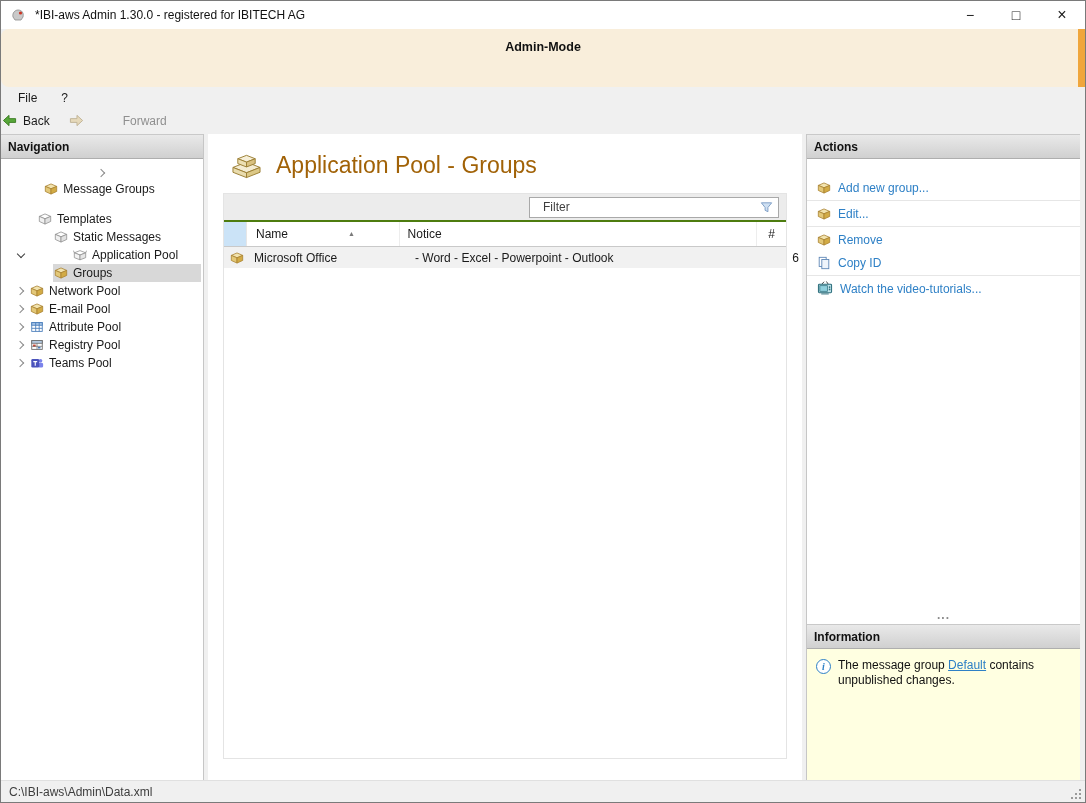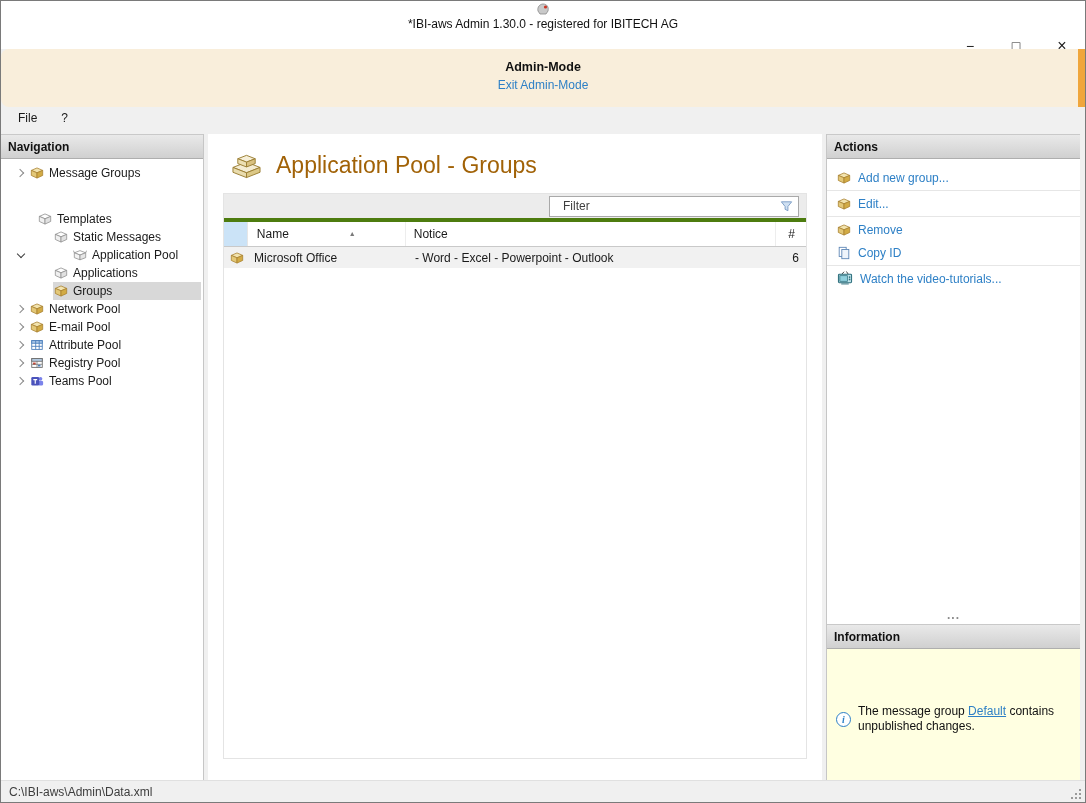--- a/index.html
+++ b/index.html
@@ -2,21 +2,21 @@
 <html><head>
 <meta charset="utf-8">
 <style>
   *{margin:0;padding:0;box-sizing:border-box;}
   html,body{width:1086px;height:803px;}
   body{font-family:"Liberation Sans","DejaVu Sans",sans-serif;font-size:12px;color:#1a1a1a;background:#f0f0f0;overflow:hidden;}
   .app{position:relative;width:1086px;height:803px;background:#f0f0f0;border:1px solid #7a7a7a;}
   .icon svg{display:block;}
 
   
-  .titlebar{height:48px;background:#ffffff;display:flex;align-items:center;flex-direction:column;}
+  .titlebar{height:28px;background:#ffffff;display:flex;align-items:center;}
   .app-icon{margin:0 9px 0 9px;}
   .titlebar .title{font-size:12px;color:#111;}
   .win-controls{margin-left:auto;display:flex;height:30px;}
   .win-btn{width:46px;height:30px;display:flex;align-items:center;justify-content:center;font-size:14px;color:#1a1a1a;cursor:pointer;}
 
   
   .banner{height:58px;background:#f9eedb;position:relative;text-align:center;padding-top:11px;border-radius:8px;}
   .banner-title{font-weight:bold;font-size:12.5px;color:#111;}
   .banner-link{display:block;margin-top:4px;color:#2e80c6;text-decoration:none;cursor:pointer;}
   .banner-accent{position:absolute;right:0;top:0;width:7px;height:100%;background:#f0a63c;}
@@ -42,47 +42,47 @@
   .chevron.expanded::before{content:'';width:5px;height:5px;border-right:1.6px solid #3c3c3c;border-bottom:1.6px solid #3c3c3c;transform:rotate(45deg);margin-bottom:2px;}
   .tree-content{display:inline-flex;align-items:center;gap:5px;height:18px;flex:1;margin-right:2px;padding:0 4px 0 1px;}
   .tree-content.selected{background:#d8d8d8;}
   .tree-label{white-space:nowrap;}
 
   
   .center{flex:1;background:#fff;position:relative;}
   .content-header{display:flex;align-items:center;gap:13px;padding:17px 0 0 22px;}
   .content-title{font-size:23px;color:#a16207;}
   .table-wrap{position:absolute;top:59px;left:15px;right:15px;bottom:21px;border:1px solid #e4e4e4;background:#fff;}
-  .filter-row{height:28px;background:#ececec;display:flex;align-items:center;justify-content:flex-end;padding-right:7px;border-bottom:4px solid #4d7c0f;}
+  .filter-row{height:28px;background:#ececec;display:flex;align-items:center;justify-content:flex-end;padding-right:7px;border-bottom:2px solid #4d7c0f;}
   .filter-wrap{position:relative;display:inline-block;}
   input.filter{width:250px;height:21px;border:1px solid #a9a9a9;background:#fff;padding:0 26px 0 13px;font-family:inherit;font-size:12px;color:#111;}
   input.filter::placeholder{color:#3f3f3f;opacity:1;}
   .funnel{position:absolute;right:5px;top:3px;cursor:pointer;}
   .thead{height:25px;display:flex;align-items:stretch;background:#fff;border-bottom:1px solid #c9c9c9;}
   .th{display:flex;align-items:center;}
   .th-iconcol{width:24px;background:#cbe3f7;border-right:1px solid #e6e6e6;}
   .th-name{width:159px;padding-left:9px;border-right:1px solid #ededed;position:relative;}
   .sort-arrow{position:absolute;left:101px;top:8px;font-size:7px;color:#7a7a7a;}
   .sort-arrow::before{content:"▲";}
   .th-notice{width:373px;padding-left:8px;border-right:1px solid #ededed;}
   .th-count{width:30px;justify-content:flex-end;padding-right:11px;}
   .trow{height:21px;display:flex;align-items:center;background:#f1f1f1;cursor:pointer;}
   .cell-icon{width:24px;flex:none;display:flex;padding-left:6px;}
   .cell-name{width:159px;flex:none;padding-left:6px;white-space:nowrap;}
   .cell-notice{width:373px;flex:none;padding-left:8px;white-space:nowrap;}
   .cell-count{width:30px;flex:none;text-align:right;padding-right:11px;}
 
   
-  .right-panel{width:254px;flex:none;margin-right:5px;background:#fff;border-left:1px solid #c6c6c6;display:flex;flex-direction:column;}
-  .actions-list{flex:1;padding-top:7px;overflow:hidden;}
+  .right-panel{width:274px;flex:none;margin-right:5px;background:#fff;border-left:1px solid #c6c6c6;display:flex;flex-direction:column;}
+  .actions-list{flex:1;padding-top:17px;overflow:hidden;}
   .action-item{height:23px;display:flex;align-items:center;gap:7px;padding-left:10px;cursor:pointer;}
   .action-label{color:#2e80c6;white-space:nowrap;}
   .action-sep{border-top:1px solid #e6e6e6;margin:1px 0;}
   .splitter-dots{height:13px;flex:none;text-align:center;color:#8a8a8a;font-weight:bold;letter-spacing:1px;line-height:8px;cursor:ns-resize;}
-  .info-box{height:131px;flex:none;background:#ffffe1;padding:9px 10px 0 9px;display:flex;gap:7px;align-items:center;}
+  .info-box{height:131px;flex:none;background:#ffffe1;padding:9px 10px 0 9px;display:flex;gap:7px;align-items:flex-start;}
   .info-icon{width:15px;height:15px;flex:none;border-radius:50%;background:#fff;border:1.5px solid #2e80c6;color:#2e80c6;font-weight:bold;font-style:italic;font-size:10px;display:flex;align-items:center;justify-content:center;font-family:"Liberation Serif",serif;margin-top:1px;}
   .info-icon::before{content:"i";}
   .info-text{line-height:15px;color:#111;}
   .info-link{color:#2e80c6;text-decoration:underline;cursor:pointer;}
 
   
   .statusbar{position:absolute;left:0;right:0;bottom:0;height:22px;background:#f0f0f0;border-top:1px solid #e0e0e0;display:flex;align-items:center;padding-left:8px;}
   .status-path{color:#3d3d3d;}
   .grip{margin-left:auto;margin-right:3px;align-self:flex-end;margin-bottom:2px;cursor:nwse-resize;}
 </style>
@@ -107,21 +107,20 @@
           <span>□</span>
         </div>
       <div class="win-btn">
           <span style="font-size:16px;">×</span>
         </div>
     </div>
   </div>
 
   <div class="banner">
     <div class="banner-title">Admin-Mode</div>
-    <a class="banner-link">Exit Admin-Mode</a>
     <div class="banner-accent"></div>
   </div>
 
   <div class="menubar">
     <span class="menu-item">File</span>
     <span class="menu-item">?</span>
   </div>
 
   <div class="toolbar">
     <div class="tool-btn">
@@ -140,21 +139,21 @@
       </span>
       <span>Forward</span>
     </div>
   </div>
 
   <div class="main">
 
     <div class="nav-panel">
       <div class="panel-header">Navigation</div>
       <div class="tree">
-          <div class="tree-row" style="padding-left: 12px;">
+          <div class="tree-row" style=" flex-direction: column;">
             <span class="chevron collapsed"></span>
             <span class="tree-content">
               <span class="icon">
                 <svg viewBox="0 0 16 16" width="14" height="14">
                   <path d="M1.5 5 L8 2.2 L14.5 5 L8 7.8 Z" fill="#f2e3ae" stroke="#a8812f" stroke-width="0.9" stroke-linejoin="round"></path>
                   <path d="M1.5 5 L1.5 10.8 L8 13.8 L8 7.8 Z" fill="#e3c878" stroke="#a8812f" stroke-width="0.9" stroke-linejoin="round"></path>
                   <path d="M14.5 5 L14.5 10.8 L8 13.8 L8 7.8 Z" fill="#d2ab45" stroke="#a8812f" stroke-width="0.9" stroke-linejoin="round"></path>
                 </svg>
               </span>
               <span class="tree-label">Message Groups</span>
@@ -191,33 +190,20 @@
             <span class="tree-content">
               <span class="icon">
                 <svg viewBox="0 0 16 16" width="14" height="14">
                   <path d="M1.5 5.5 L0.5 3 M14.5 5.5 L15.5 3" stroke="#8f8f8f" stroke-width="0.9"></path>
                   <path d="M1.5 5.5 L8 3 L14.5 5.5 L8 8 Z" fill="#ffffff" stroke="#8f8f8f" stroke-width="0.9" stroke-linejoin="round"></path>
                   <path d="M1.5 5.5 L1.5 11 L8 13.5 L8 8 Z" fill="#f3f3f3" stroke="#8f8f8f" stroke-width="0.9" stroke-linejoin="round"></path>
                   <path d="M14.5 5.5 L14.5 11 L8 13.5 L8 8 Z" fill="#e6e6e6" stroke="#8f8f8f" stroke-width="0.9" stroke-linejoin="round"></path>
                 </svg>
               </span>
               <span class="tree-label">Application Pool</span>
-            </span>
-          </div>
-          <div class="tree-row" style="padding-left: 36px;">
-            <span class="chevron none"></span>
-            <span class="tree-content">
-              <span class="icon">
-                <svg viewBox="0 0 16 16" width="14" height="14">
-                  <path d="M1.5 5 L8 2.2 L14.5 5 L8 7.8 Z" fill="#fdfdfd" stroke="#8f8f8f" stroke-width="0.9" stroke-linejoin="round"></path>
-                  <path d="M1.5 5 L1.5 10.8 L8 13.8 L8 7.8 Z" fill="#f0f0f0" stroke="#8f8f8f" stroke-width="0.9" stroke-linejoin="round"></path>
-                  <path d="M14.5 5 L14.5 10.8 L8 13.8 L8 7.8 Z" fill="#e1e1e1" stroke="#8f8f8f" stroke-width="0.9" stroke-linejoin="round"></path>
-                </svg>
-              </span>
-              <span class="tree-label">Applications</span>
             </span>
           </div>
           <div class="tree-row" style="padding-left: 36px; border-radius: 9px;">
             <span class="chevron none"></span>
             <span class="tree-content selected">
               <span class="icon">
                 <svg viewBox="0 0 16 16" width="14" height="14">
                   <path d="M1.5 5 L8 2.2 L14.5 5 L8 7.8 Z" fill="#f2e3ae" stroke="#a8812f" stroke-width="0.9" stroke-linejoin="round"></path>
                   <path d="M1.5 5 L1.5 10.8 L8 13.8 L8 7.8 Z" fill="#e3c878" stroke="#a8812f" stroke-width="0.9" stroke-linejoin="round"></path>
                   <path d="M14.5 5 L14.5 10.8 L8 13.8 L8 7.8 Z" fill="#d2ab45" stroke="#a8812f" stroke-width="0.9" stroke-linejoin="round"></path>

